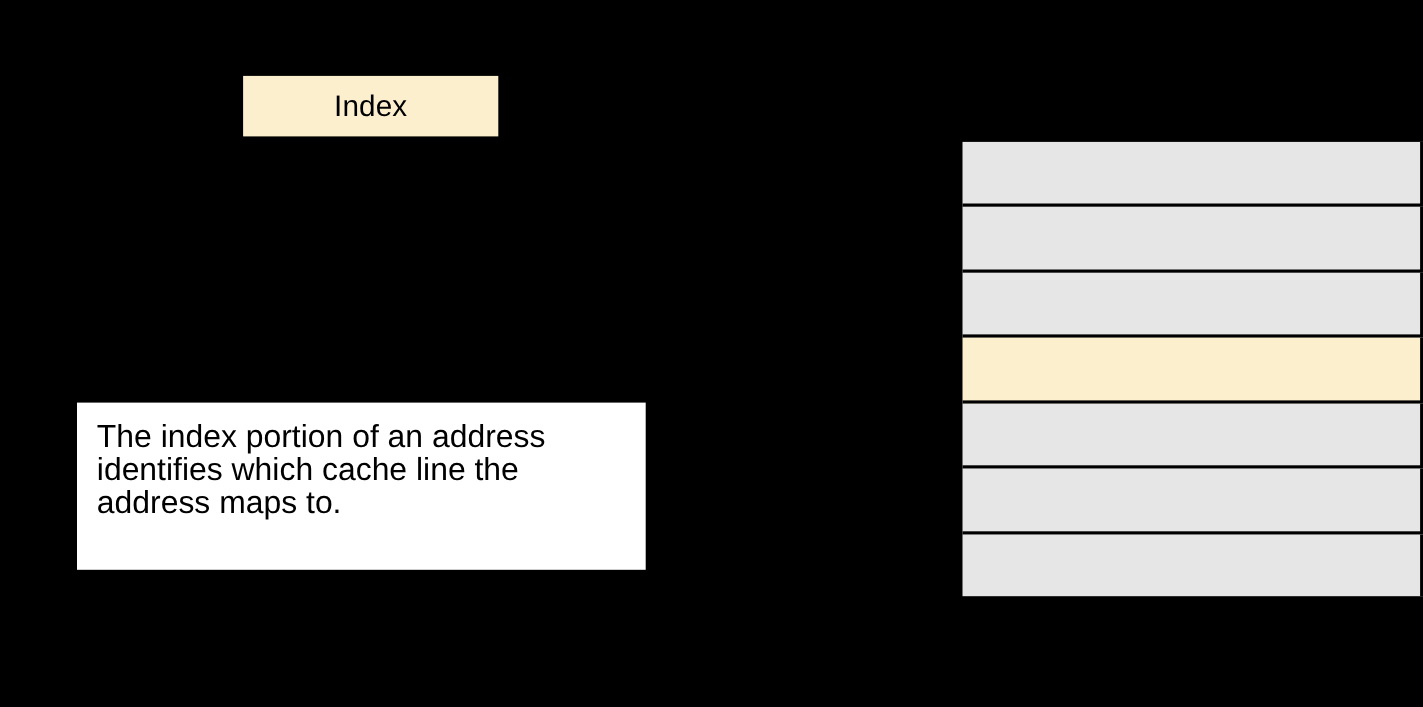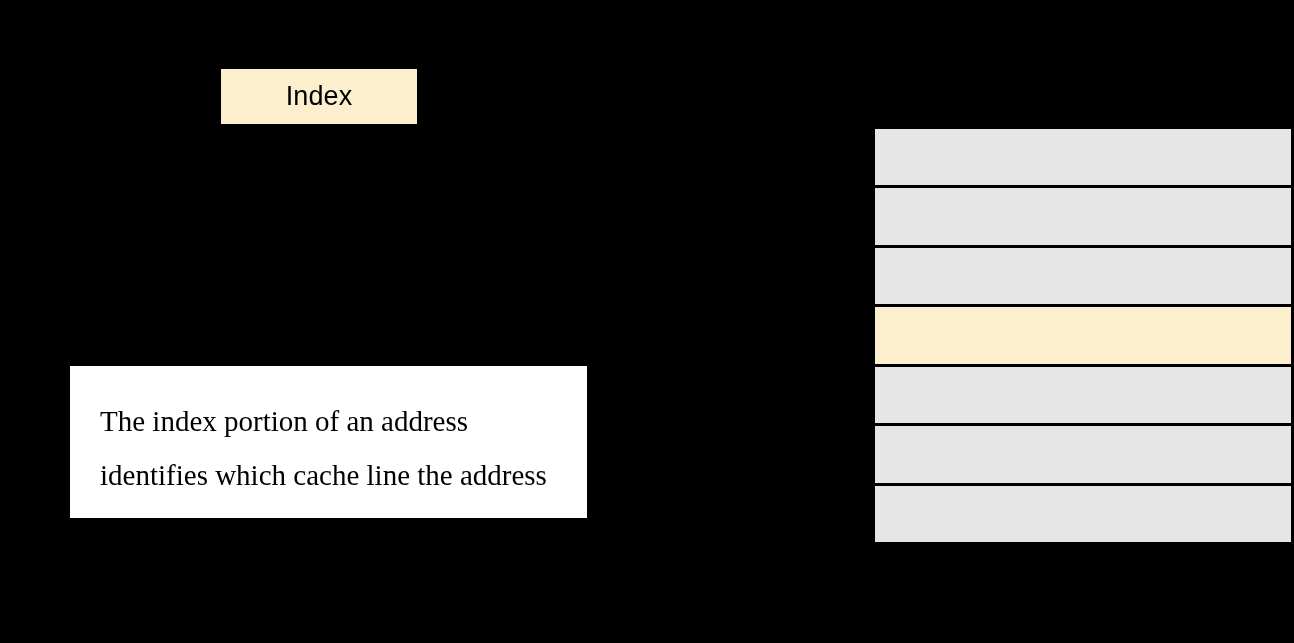--- a/index.html
+++ b/index.html
@@ -17,21 +17,21 @@
     height: 643px;
     background: #000000;
     overflow: hidden;
   }
 
   
   #index-box {
     position: absolute;
     left: 221px;
     top: 69px;
-    width: 196px;
+    width: 232px;
     height: 55px;
     background: #FCEFCE;
     display: flex;
     align-items: center;
     justify-content: center;
     box-sizing: border-box;
   }
   #index-box .label {
     font-size: 27px;
     line-height: 1;
@@ -45,24 +45,23 @@
     left: 70px;
     top: 366px;
     width: 517px;
     height: 152px;
     background: #FFFFFF;
     box-sizing: border-box;
     padding: 12px 14px 0 14px;
   }
   #callout .text {
     font-size: 29px;
-    line-height: 54px;
+    line-height: 30px;
     color: #000000;
-    margin: 16px;
-    font-family: Liberation Serif, serif;
+    margin: 4px;
   }
 
   
   #cache-lines {
     position: absolute;
     left: 872px;
     top: 126px;
     width: 422px;
     height: 419px;
     border-top: 3px solid #000000;

